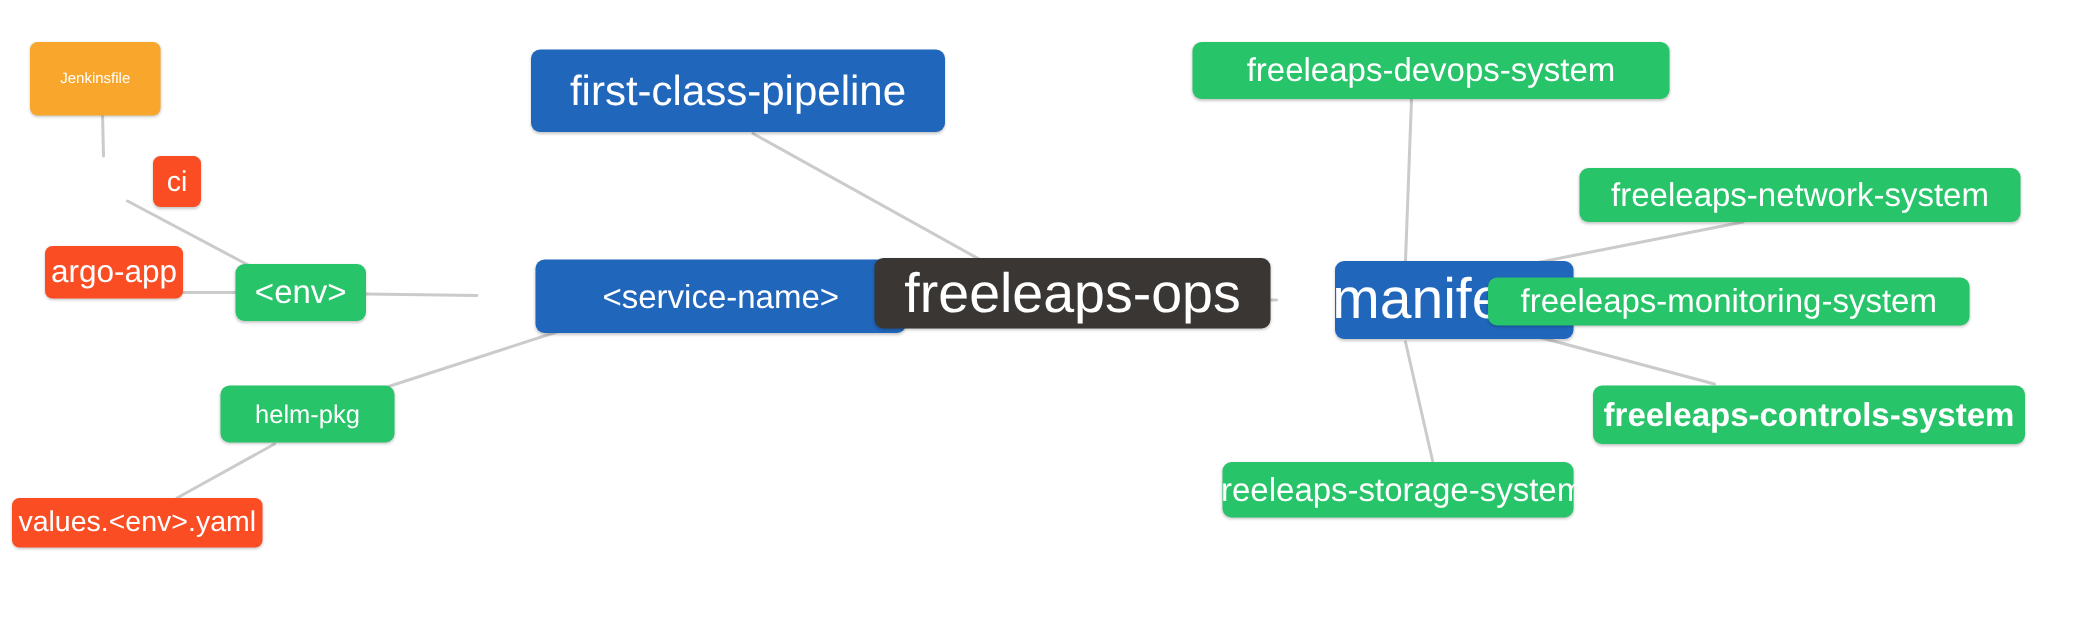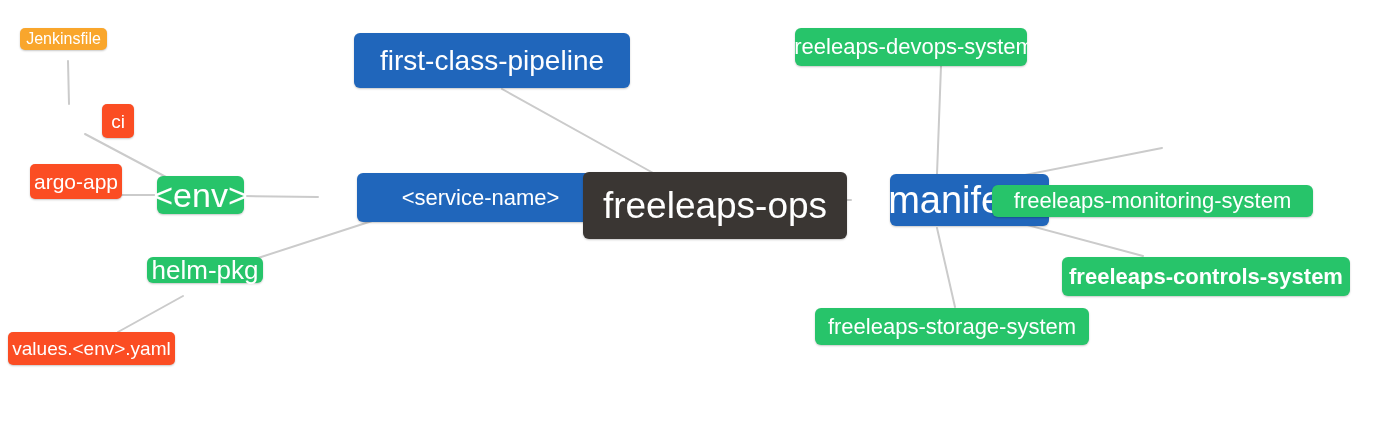--- a/index.html
+++ b/index.html
@@ -34,35 +34,35 @@
     line-height: 1;
     box-shadow: 0 1px 2px rgba(0,0,0,0.22);
     cursor: default;
   }
   .bg-blue   { background: var(--branch_blue, #2066BB); margin-left: 39px; }
   .bg-green  { background: var(--leaf_green, #27C46A); }
   .bg-red    { background: var(--leaf_red, #FB4D23); }
   .bg-orange { background: var(--leaf_orange, #F9A62C); }
   .bg-dark   { background: var(--root_dark, #3A3633); }
 
-  #n-jenkinsfile { left: 20px;   top: 28px;  width: 87px;  height: 22px; font-size: 16px; border-radius: 5px; }
+  #n-jenkinsfile { left: 20px;   top: 28px;  width: 87px;  height: 49px; font-size: 10px; border-radius: 5px; }
   #n-ci          { left: 54px;   top: 104px; width: 32px;  height: 34px; font-size: 19px; border-radius: 5px; margin-left: 48px; }
   #n-argo-app    { left: 30px;   top: 164px; width: 92px;  height: 35px; font-size: 21px; border-radius: 5px; }
-  #n-env         { left: 157px;  top: 176px; width: 87px;  height: 38px; font-size: 34px; }
-  #n-helm-pkg    { left: 147px;  top: 257px; width: 116px; height: 26px; font-size: 26px; }
+  #n-env         { left: 157px;  top: 176px; width: 87px;  height: 38px; font-size: 22px; }
+  #n-helm-pkg    { left: 147px;  top: 257px; width: 116px; height: 38px; font-size: 17px; }
   #n-values      { left: 8px;    top: 332px; width: 167px; height: 33px; font-size: 19px; border-radius: 5px; }
   #n-fcp         { left: 315px;  top: 33px;  width: 276px; height: 55px; font-size: 28px; }
   #n-service     { left: 318px;  top: 173px; width: 247px; height: 49px; font-size: 22px; }
-  #n-root        { left: 583px;  top: 172px; width: 264px; height: 67px; font-size: 37px; }
+  #n-root        { left: 583px;  top: 172px; width: 264px; height: 47px; font-size: 37px; }
   #n-manifests   { left: 851px;  top: 174px; width: 159px; height: 52px; font-size: 38px; }
-  #n-devops      { left: 795px;  top: 28px;  width: 232px; height: 38px; font-size: 22px; }
+  #n-devops      { left: 795px;  top: 28px;  width: 318px; height: 38px; font-size: 22px; }
   #n-network     { left: 1053px; top: 112px; width: 294px; height: 36px; font-size: 22px; }
   #n-monitoring  { left: 992px; top: 185px; width: 321px; height: 32px; font-size: 22px; }
   #n-controls    { left: 1062px; top: 257px; width: 288px; height: 39px; font-size: 22px; font-weight: bold; }
-  #n-storage     { left: 815px;  top: 308px; width: 274px; height: 37px; font-size: 22px; }
+  #n-storage     { left: 815px;  top: 308px; width: 234px; height: 37px; font-size: 22px; }
 </style>
 </head>
 <body>
 
 <div class="stage">
 
   <svg class="edges" viewBox="0 0 1390 421" aria-hidden="true">
     <line class="edge" x1="68" y1="61" x2="69" y2="104"></line>
     <line class="edge" x1="85" y1="134" x2="166" y2="177"></line>
     <line class="edge" x1="122" y1="195" x2="157" y2="195"></line>
@@ -83,17 +83,18 @@
   <div class="node bg-red" id="n-ci">ci</div>
   <div class="node bg-red" id="n-argo-app">argo-app</div>
   <div class="node bg-green" id="n-env">&lt;env&gt;</div>
   <div class="node bg-green" id="n-helm-pkg">helm-pkg</div>
   <div class="node bg-red" id="n-values">values.&lt;env&gt;.yaml</div>
   <div class="node bg-blue" id="n-fcp">first-class-pipeline</div>
   <div class="node bg-blue" id="n-service">&lt;service-name&gt;</div>
   <div class="node bg-dark" id="n-root">freeleaps-ops</div>
   <div class="node bg-blue" id="n-manifests">manifests</div>
   <div class="node bg-green" id="n-devops">freeleaps-devops-system</div>
+  <div class="node bg-green" id="n-network">freeleaps-network-system</div>
   <div class="node bg-green" id="n-monitoring">freeleaps-monitoring-system</div>
   <div class="node bg-green" id="n-controls">freeleaps-controls-system</div>
   <div class="node bg-green" id="n-storage">freeleaps-storage-system</div>
 
 </div>
 
 </body></html>

